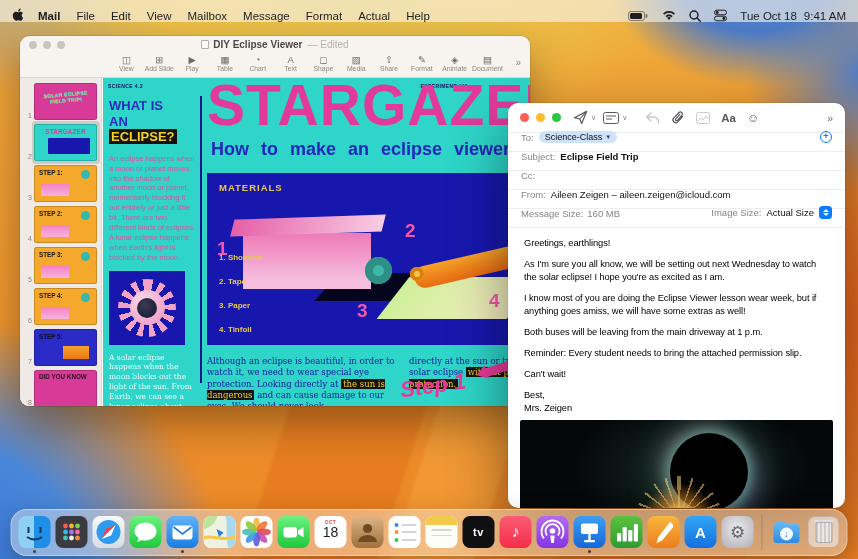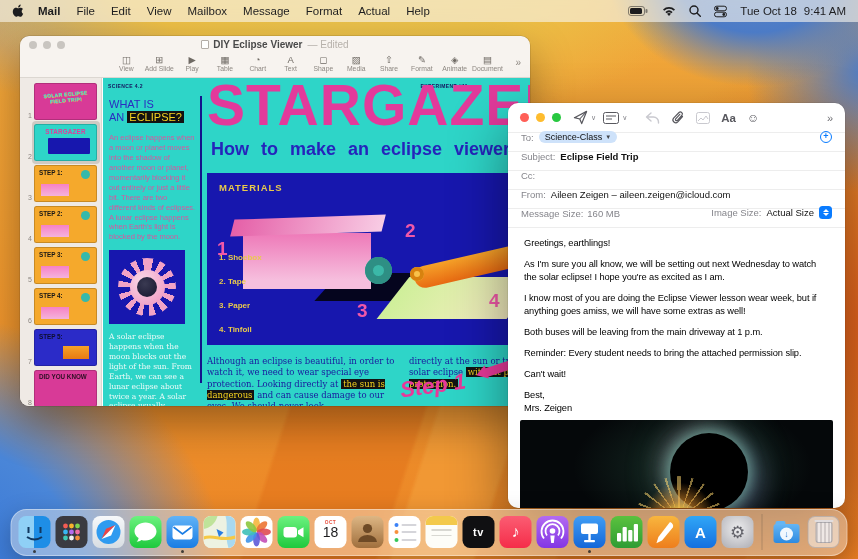--- a/index.html
+++ b/index.html
@@ -15,21 +15,21 @@
     radial-gradient(540px 270px at 40% -14%, #E3C75A 0%, #ECBE45 50%, rgba(236,190,69,0) 78%),
     radial-gradient(340px 160px at 9% -4%, #93A0A8 0%, rgba(147,160,168,0) 75%),
     radial-gradient(520px 430px at 104% 58%, #E8611C 0%, rgba(232,97,28,0) 65%),
     linear-gradient(180deg,#F0A83C 0%,#EF9A2F 45%,#EC8526 100%)}
   .stripe{position:absolute;transform:rotate(18deg);filter:blur(1.5px)}
   .s1{left:250px;top:330px;width:130px;height:420px;background:rgba(224,108,22,.45)}
   .s2{left:570px;top:300px;width:180px;height:460px;background:rgba(226,112,24,.42)}
   .s3{left:395px;top:350px;width:80px;height:400px;background:rgba(246,166,64,.5)}
 
   
-  .menubar{position:absolute;top:0;left:0;right:0;height:22px;display:flex;align-items:center;
+  .menubar{position:absolute;top:0;left:0;right:0;height:22px;display:flex;align-items:flex-end;
     padding:0 12px;gap:0;background:rgba(248,246,238,.62);backdrop-filter:blur(18px);
     font-size:11.5px;color:#1d1d1f;z-index:50}
   .apple{display:flex;align-items:center;margin-right:6px}
   .mitem{padding:0 8px;white-space:nowrap}
   .mitem.bold{font-weight:700}
   .mright{margin-left:auto;display:flex;align-items:center;gap:13px}
   .mright svg{display:block}
   .clock{display:flex;gap:7px;font-size:11.5px}
 
   
@@ -71,21 +71,21 @@
   .t7 .tlabel{font-size:6.3px;font-weight:800;color:#0D0D2E;padding:3px 0 0 4px}
   .t7::after{content:"";position:absolute;right:7px;bottom:6px;width:26px;height:13px;background:linear-gradient(180deg,#F6A229,#E87A12)}
   .t8{background:#D83A97}
   .t8 .tlabel{font-size:6.3px;font-weight:800;color:#2B0F22;padding:2px 0 0 4px}
 
   
   .canvas{flex:1;background:#2ED5C8;position:relative;overflow:hidden;border-left:1px solid #fff}
   .course{position:absolute;left:5px;top:5px;font-size:5px;font-weight:800;color:#14145E;letter-spacing:.4px}
   .exp{position:absolute;right:62px;top:5px;font-size:5px;font-weight:800;color:#14145E;letter-spacing:.4px}
   .leftcol{position:absolute;left:6px;top:20px;width:87px}
-  .h1{font-size:11px;font-weight:400;color:#2B2BC0;line-height:1.2}
+  .h1{font-size:13px;font-weight:700;color:#2B2BC0;line-height:1.2}
   .hl{background:#121212;color:#F5D21F;padding:0 2px}
   .ppink{margin-top:9px;font-family:Liberation Sans, sans-serif;font-size:7.5px;line-height:1.32;color:#D8569F}
   .sunbox{margin-top:8px;width:76px;height:74px;background:#1717AE;display:flex;align-items:center;justify-content:center}
   .sunrays{width:58px;height:58px;border-radius:50%;background:repeating-conic-gradient(#F2A3C6 0 13deg,rgba(0,0,0,0) 13deg 27deg);display:flex;align-items:center;justify-content:center}
   .sunbody{width:35px;height:35px;border-radius:50%;background:radial-gradient(circle at 35% 30%,#FAD7E6,#EE93C0);display:flex;align-items:center;justify-content:center}
   .suncore{width:20px;height:20px;border-radius:50%;background:radial-gradient(circle at 40% 35%,#3A3A52,#15152E)}
   .pwhite{margin-top:8px;font-family:"DejaVu Serif",serif;font-size:7.5px;line-height:1.32;color:#ECFBF8}
   .vdiv{position:absolute;left:97px;top:18px;width:2px;height:287px;background:#14148C}
   .bigtitle{position:absolute;left:104px;top:-2px;font-size:57px;font-weight:800;letter-spacing:1px;color:#E23A9B;white-space:nowrap;line-height:1.05}
   .subtitle{position:absolute;left:108px;top:61px;font-size:18px;font-weight:700;color:#2525BB;white-space:nowrap;word-spacing:7px}

